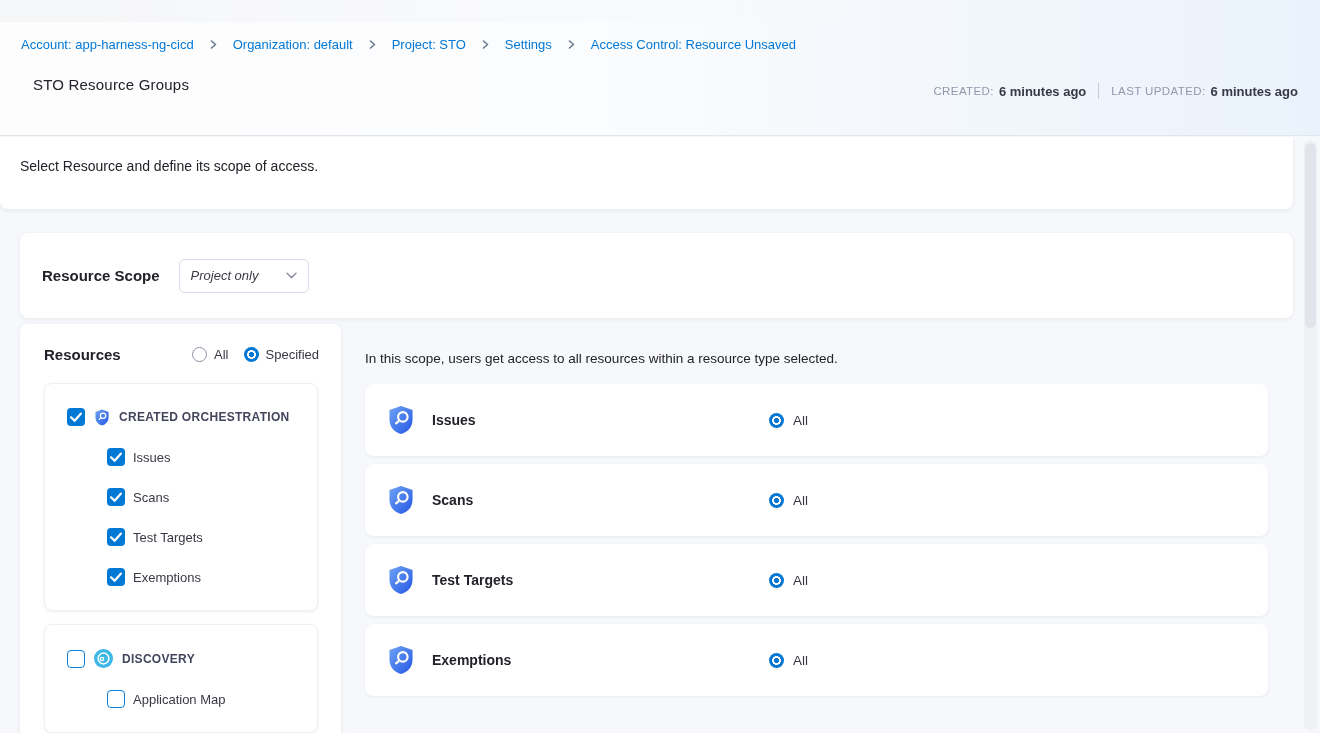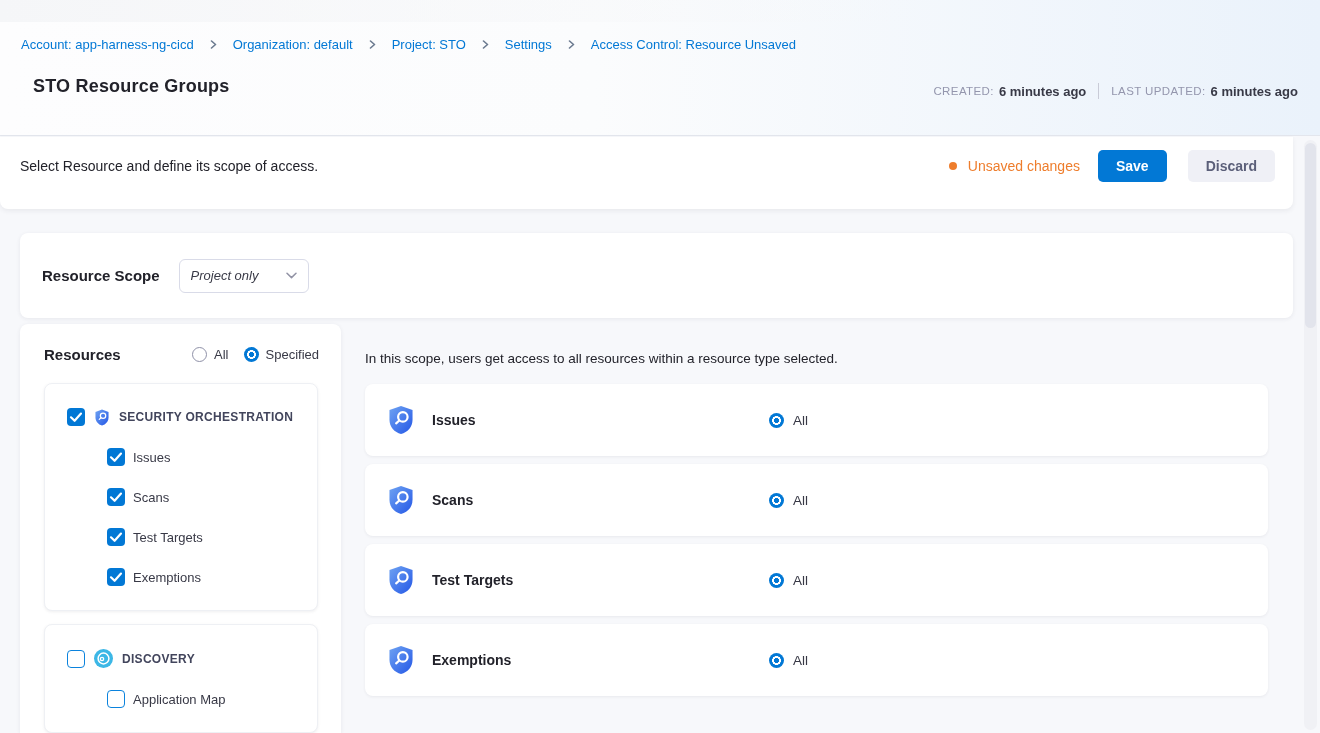--- a/index.html
+++ b/index.html
@@ -24,21 +24,21 @@
   }
   .breadcrumb {
     position:absolute; left:21px; top:37px;
     display:flex; align-items:center; gap:16px;
     font-size:13px;
   }
   .breadcrumb a { color:#0278d5; text-decoration:none; cursor:pointer; }
   .crumb-sep { display:flex; align-items:center; color:#6b7a8f; }
   .page-title {
     position:absolute; left:33px; top:76px;
-    font-size:18px; font-weight:700; color:#22222a; letter-spacing:.2px;
+    font-size:15px; font-weight:400; color:#22222a; letter-spacing:.2px;
   }
   .header-meta {
     position:absolute; right:22px; top:83px;
     display:flex; align-items:center; font-size:13px;
   }
   .meta-label { color:#9496ad; font-size:11.5px; letter-spacing:.4px; margin-right:5px; }
   .meta-value { color:#383946; font-weight:700; }
   .meta-divider { width:1px; height:16px; background:#c9cbd7; margin:0 12px; }
 
   
@@ -196,28 +196,20 @@
     <span class="meta-label">CREATED:</span>
     <span class="meta-value">6 minutes ago</span>
     <span class="meta-divider"></span>
     <span class="meta-label">LAST UPDATED:</span>
     <span class="meta-value">6 minutes ago</span>
   </div>
 </div>
 
 <div class="toolbar">
   <span class="toolbar-desc">Select Resource and define its scope of access.</span>
-  <div class="toolbar-right">
-    <span class="unsaved">
-      <span class="unsaved-dot"></span>
-      <span>Unsaved changes</span>
-    </span>
-    <button class="btn btn-save">Save</button>
-    <button class="btn btn-discard">Discard</button>
-  </div>
 </div>
 
 <div class="scrollbar-track">
   <div class="scrollbar-thumb"></div>
 </div>
 
 <div class="scope-card">
   <span class="scope-label">Resource Scope</span>
   <div class="scope-select">
     <span class="val">Project only</span>
@@ -247,21 +239,21 @@
   <div class="res-card">
     <div class="tree-parent">
       <span class="checkbox on">
         <svg width="18" height="18" viewBox="0 0 18 18">
             <use href="#checkMark"></use>
           </svg>
       </span>
       <svg class="grp-icon" width="16" height="17" viewBox="0 0 24 26">
           <use href="#stoShield"></use>
         </svg>
-      <span class="grp-label">SECURITY ORCHESTRATION</span>
+      <span class="grp-label">CREATED ORCHESTRATION</span>
     </div>
     <div class="tree-child">
       <span class="checkbox on">
           <svg width="18" height="18" viewBox="0 0 18 18">
             <use href="#checkMark"></use>
           </svg>
         </span>
       <span class="chk-label">Issues</span>
     </div>
     <div class="tree-child">

